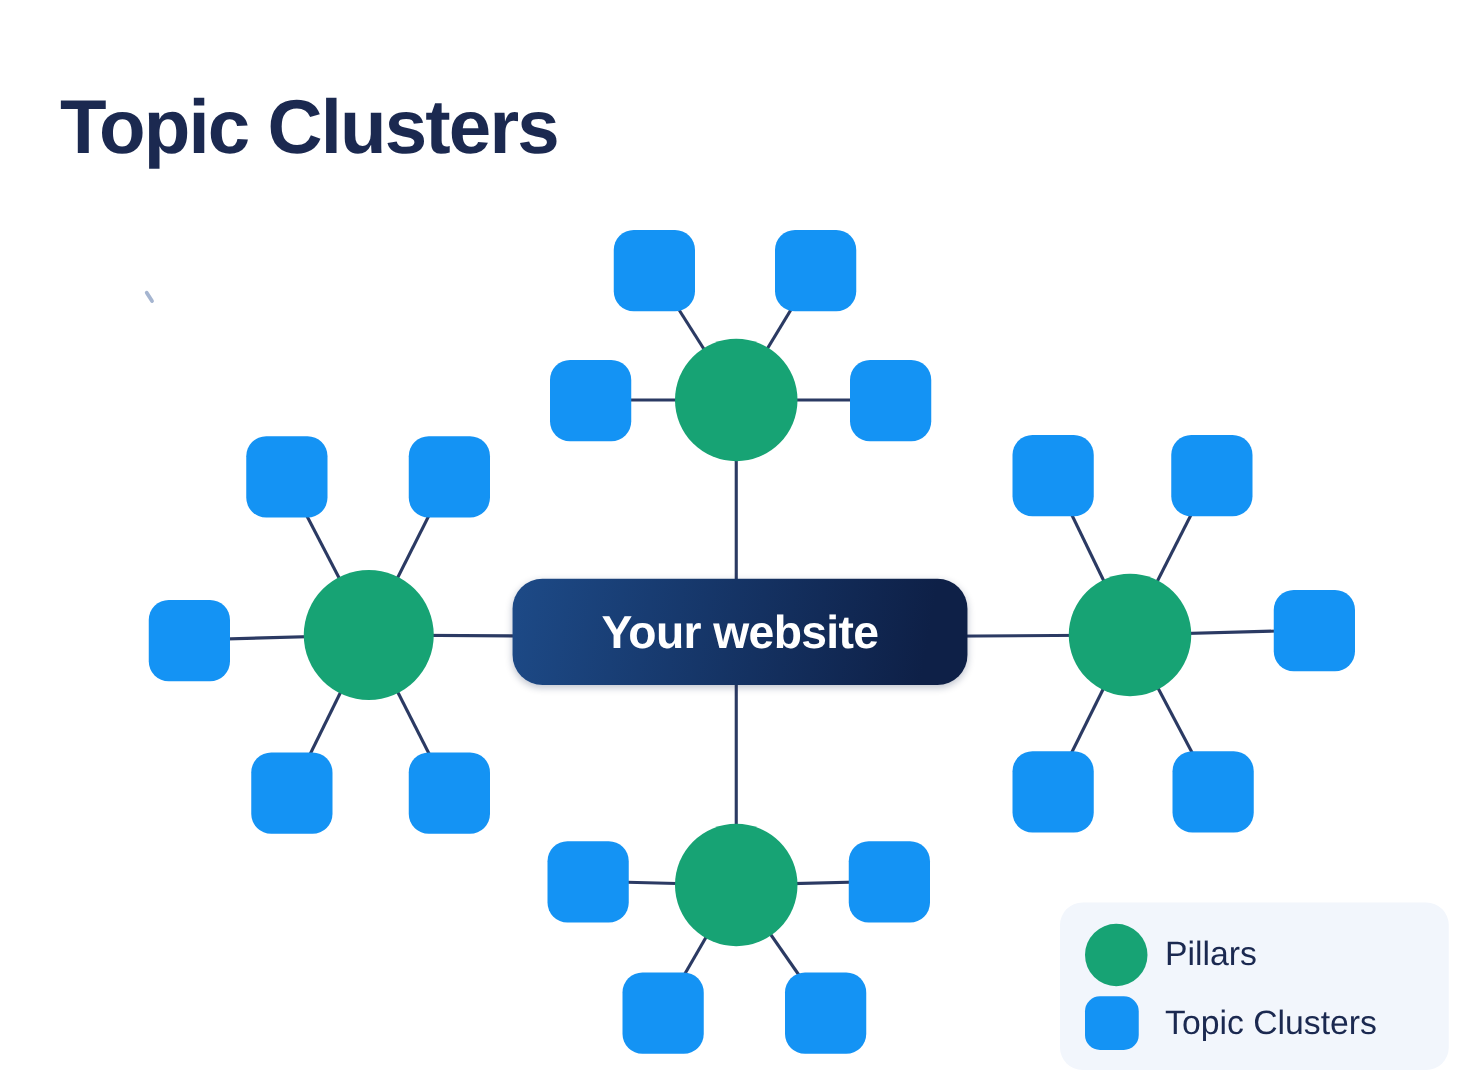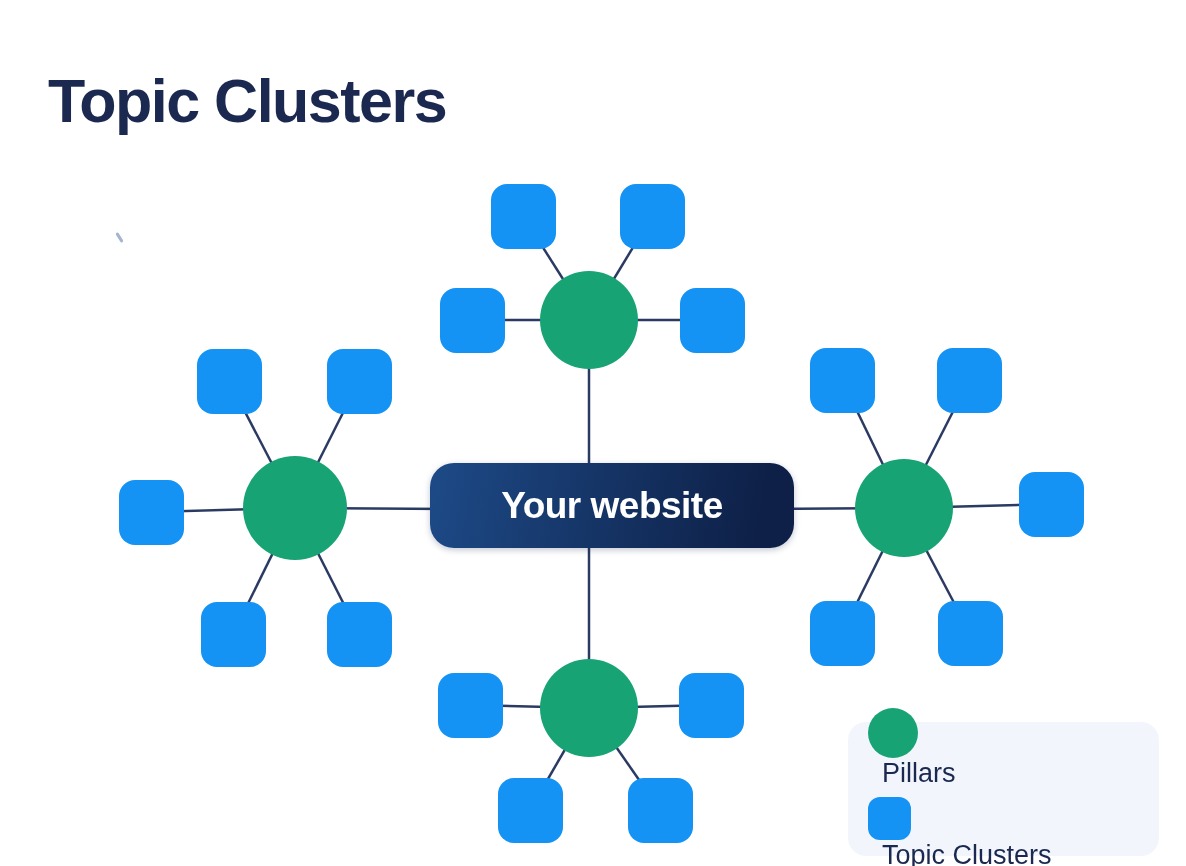--- a/index.html
+++ b/index.html
@@ -48,21 +48,21 @@
     position: absolute;
     border-radius: 50%;
     background: var(--pillar-green, #17a374);
   }
   .topic-square {
     position: absolute;
     background: var(--cluster-blue, #1493f4);
   }
   .center-box {
     position: absolute;
-    left: 430px;
+    left: 410px;
     top: 435px;
     width: 364px;
     height: 85px;
     border-radius: 24px;
     background: linear-gradient(100deg, var(--box-gradient-start, #1d4a87) 0%, var(--box-gradient-end, #0e2047) 90%);
     display: flex;
     align-items: center;
     justify-content: center;
     box-shadow: 0 2px 6px rgba(14, 32, 71, 0.25);
   }
@@ -82,21 +82,21 @@
     background: var(--legend-bg, #f2f6fc);
     display: flex;
     flex-direction: column;
     justify-content: center;
     padding-left: 20px;
     box-sizing: border-box;
     gap: 8px;
   }
   .legend-row {
     display: flex;
-    flex-direction: column;
+    align-items: center;
   }
   .swatch-box {
     width: 50px;
     display: flex;
     justify-content: flex-start;
   }
   .swatch-circle {
     width: 50px;
     height: 50px;
     border-radius: 50%;

